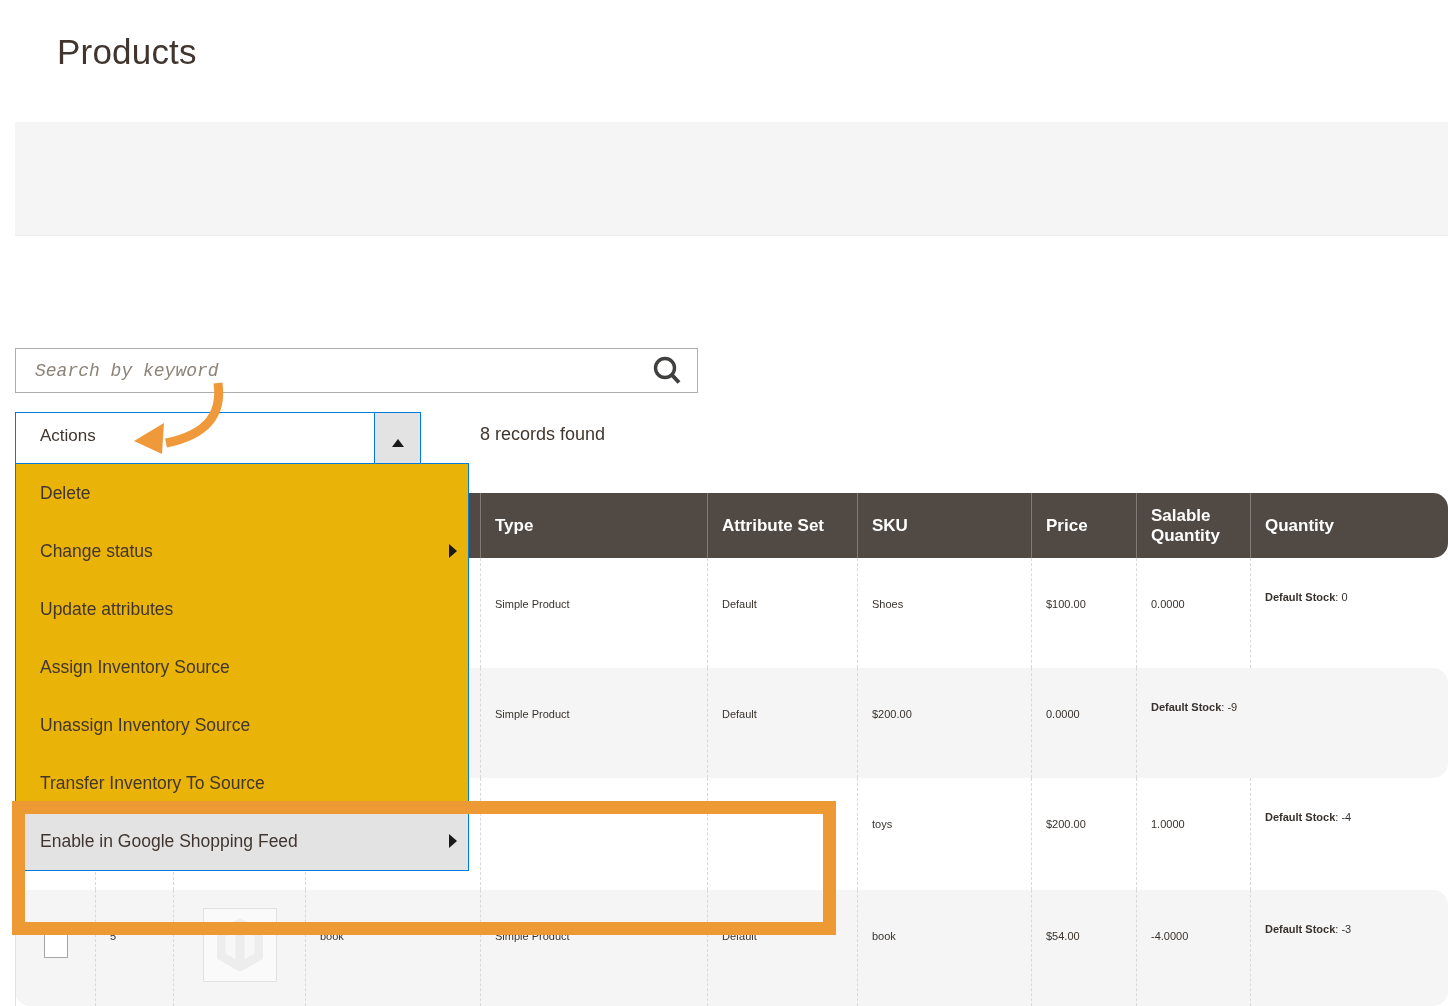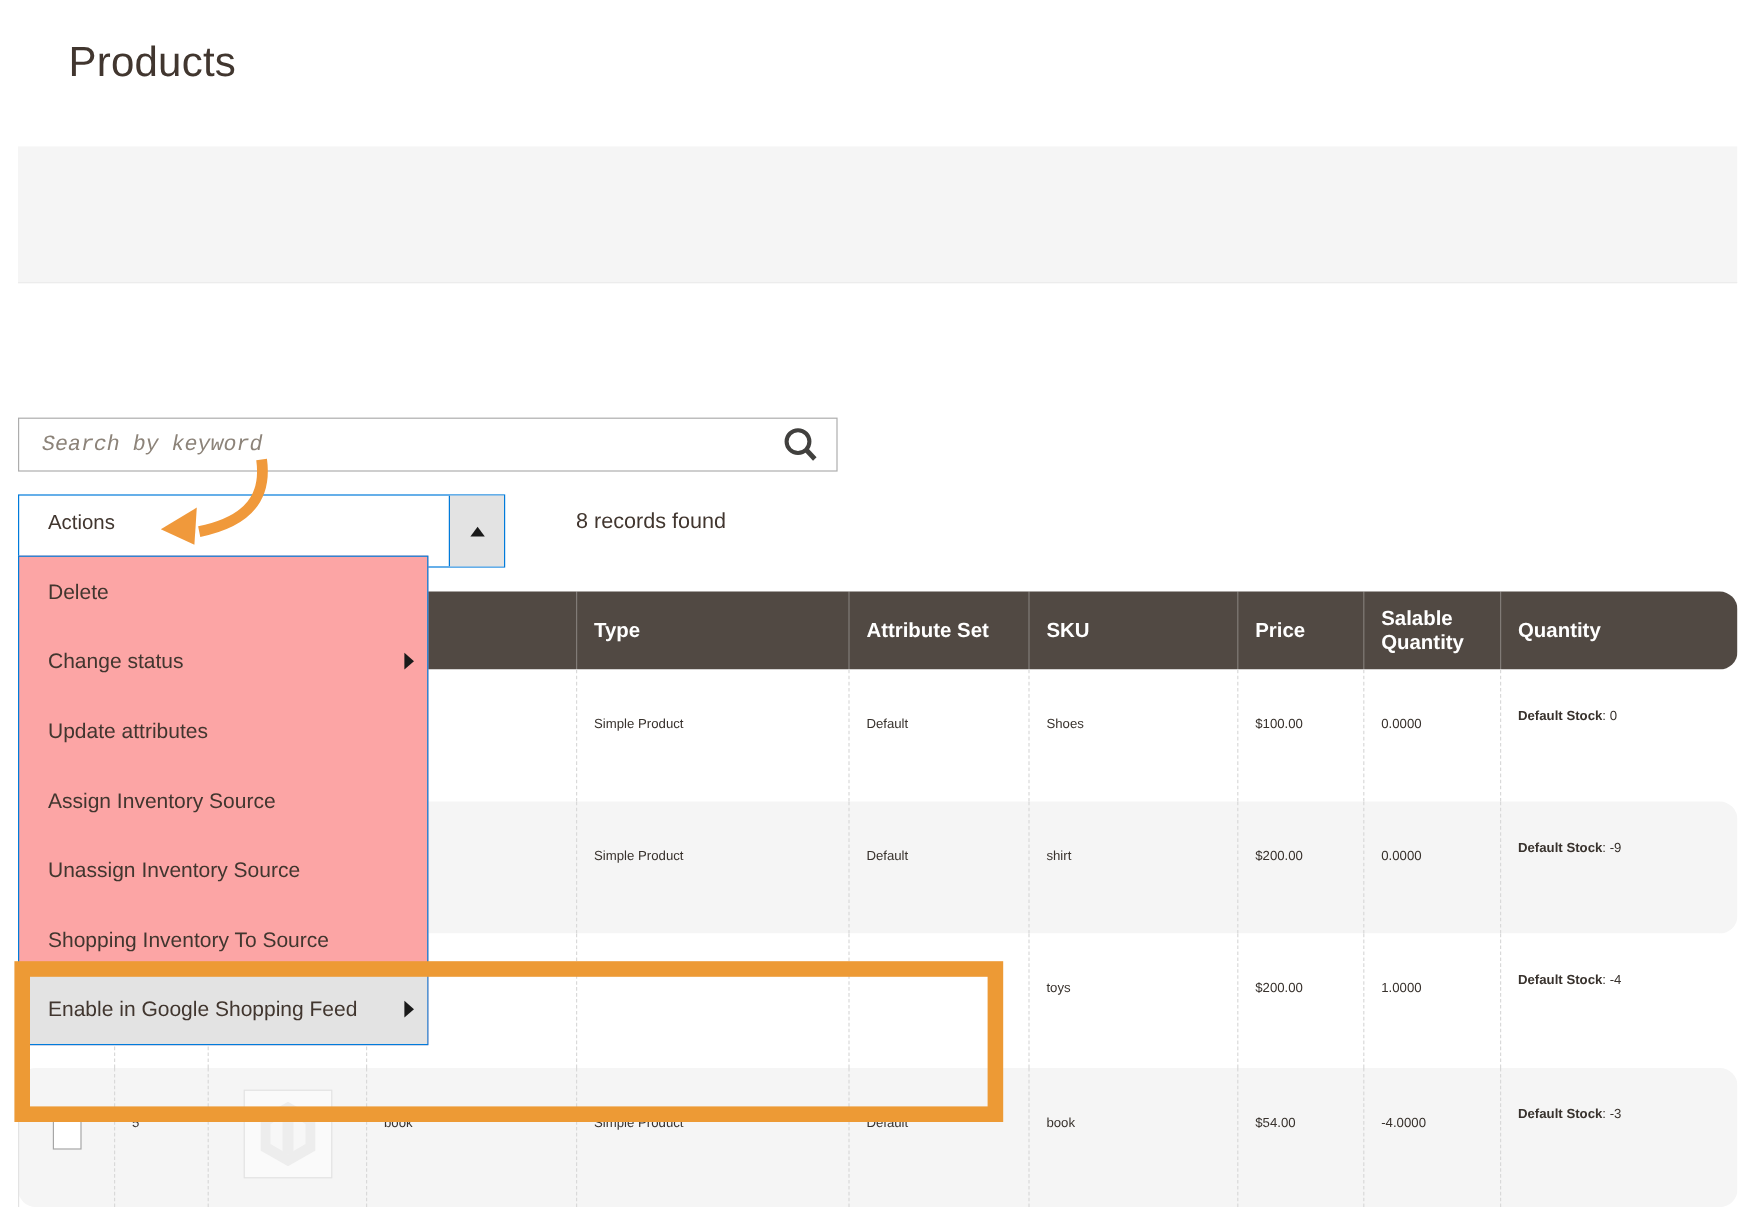--- a/index.html
+++ b/index.html
@@ -38,21 +38,21 @@
   .td { padding:40px 8px 0 14px; font-size:11px; color:#38322d; border-left:1px dashed #d9d9d9; overflow:hidden; white-space:nowrap; }
   .td:first-child { border-left:1px solid #e3e3e3; }
   .td-check { padding:44px 0 0 0; display:flex; justify-content:center; align-items:flex-start; }
   .cb { width:24px; height:24px; background:#fff; border:1px solid #a6a6a6; display:inline-block; cursor:pointer; }
   .td-thumb { padding:18px 0 0 0; display:flex; justify-content:center; align-items:flex-start; }
   .thumb { width:74px; height:74px; background:#fafafa; border:1px solid #e2e2e2; display:flex; align-items:center; justify-content:center; }
   .td-salable { padding-top:33px; }
   .b { font-weight:bold; }
 
   
-  .actions-menu { position:absolute; left:15px; top:463px; width:342px; background:#fca5a5; border:1px solid #007bdb; z-index:5; }
+  .actions-menu { position:absolute; left:15px; top:463px; width:454px; background:#eab308; border:1px solid #007bdb; z-index:5; }
   .mi { position:relative; height:58px; display:flex; align-items:center; padding:0 30px 0 24px; font-size:17.5px; color:#41362f; cursor:pointer; }
   .mi.hl { background:#e3e3e3; }
   .tri-right { position:absolute; right:11px; top:50%; margin-top:-7px; width:0; height:0;
     border-top:7px solid transparent; border-bottom:7px solid transparent; border-left:8px solid #1a1a1a; }
 
   
   .sub-menu { position:absolute; left:422px; top:815px; width:407px; background:#fff; border:1px solid #007bdb; z-index:6; }
   .smi { height:53px; display:flex; align-items:center; padding-left:22px; font-size:17.5px; color:#41362f; cursor:pointer; }
 
   
@@ -134,21 +134,20 @@
         <svg width="46" height="54" viewBox="0 0 60 70">
               <polygon points="30,0 60,17 60,53 30,70 0,53 0,17" fill="#ededed"></polygon>
               <polygon points="30,13 49,24 49,46 30,57 11,46 11,24" fill="#f7f7f7"></polygon>
               <rect x="24" y="18" width="12" height="39" fill="#ededed"></rect>
             </svg>
       </span>
         </div>
       <div class="td"></div>
       <div class="td">Simple Product</div>
       <div class="td">Default</div>
-      <div class="td">shirt</div>
       <div class="td">$200.00</div>
       <div class="td">0.0000</div>
       <div class="td td-salable"><span class="b">Default Stock</span><span>: -9</span></div>
     </div>
 
     <div class="tr h112">
       <div class="td td-check">
           <span class="cb"></span>
         </div>
       <div class="td"></div>
@@ -205,21 +204,21 @@
     <div class="mi">
       <span>Update attributes</span>
     </div>
     <div class="mi">
       <span>Assign Inventory Source</span>
     </div>
     <div class="mi">
       <span>Unassign Inventory Source</span>
     </div>
     <div class="mi">
-      <span>Shopping Inventory To Source</span>
+      <span>Transfer Inventory To Source</span>
     </div>
     <div class="mi hl">
       <span>Enable in Google Shopping Feed</span>
       <i class="tri-right"></i>
     </div>
   </div>
 
 
   <div class="highlight-frame"></div>
 

